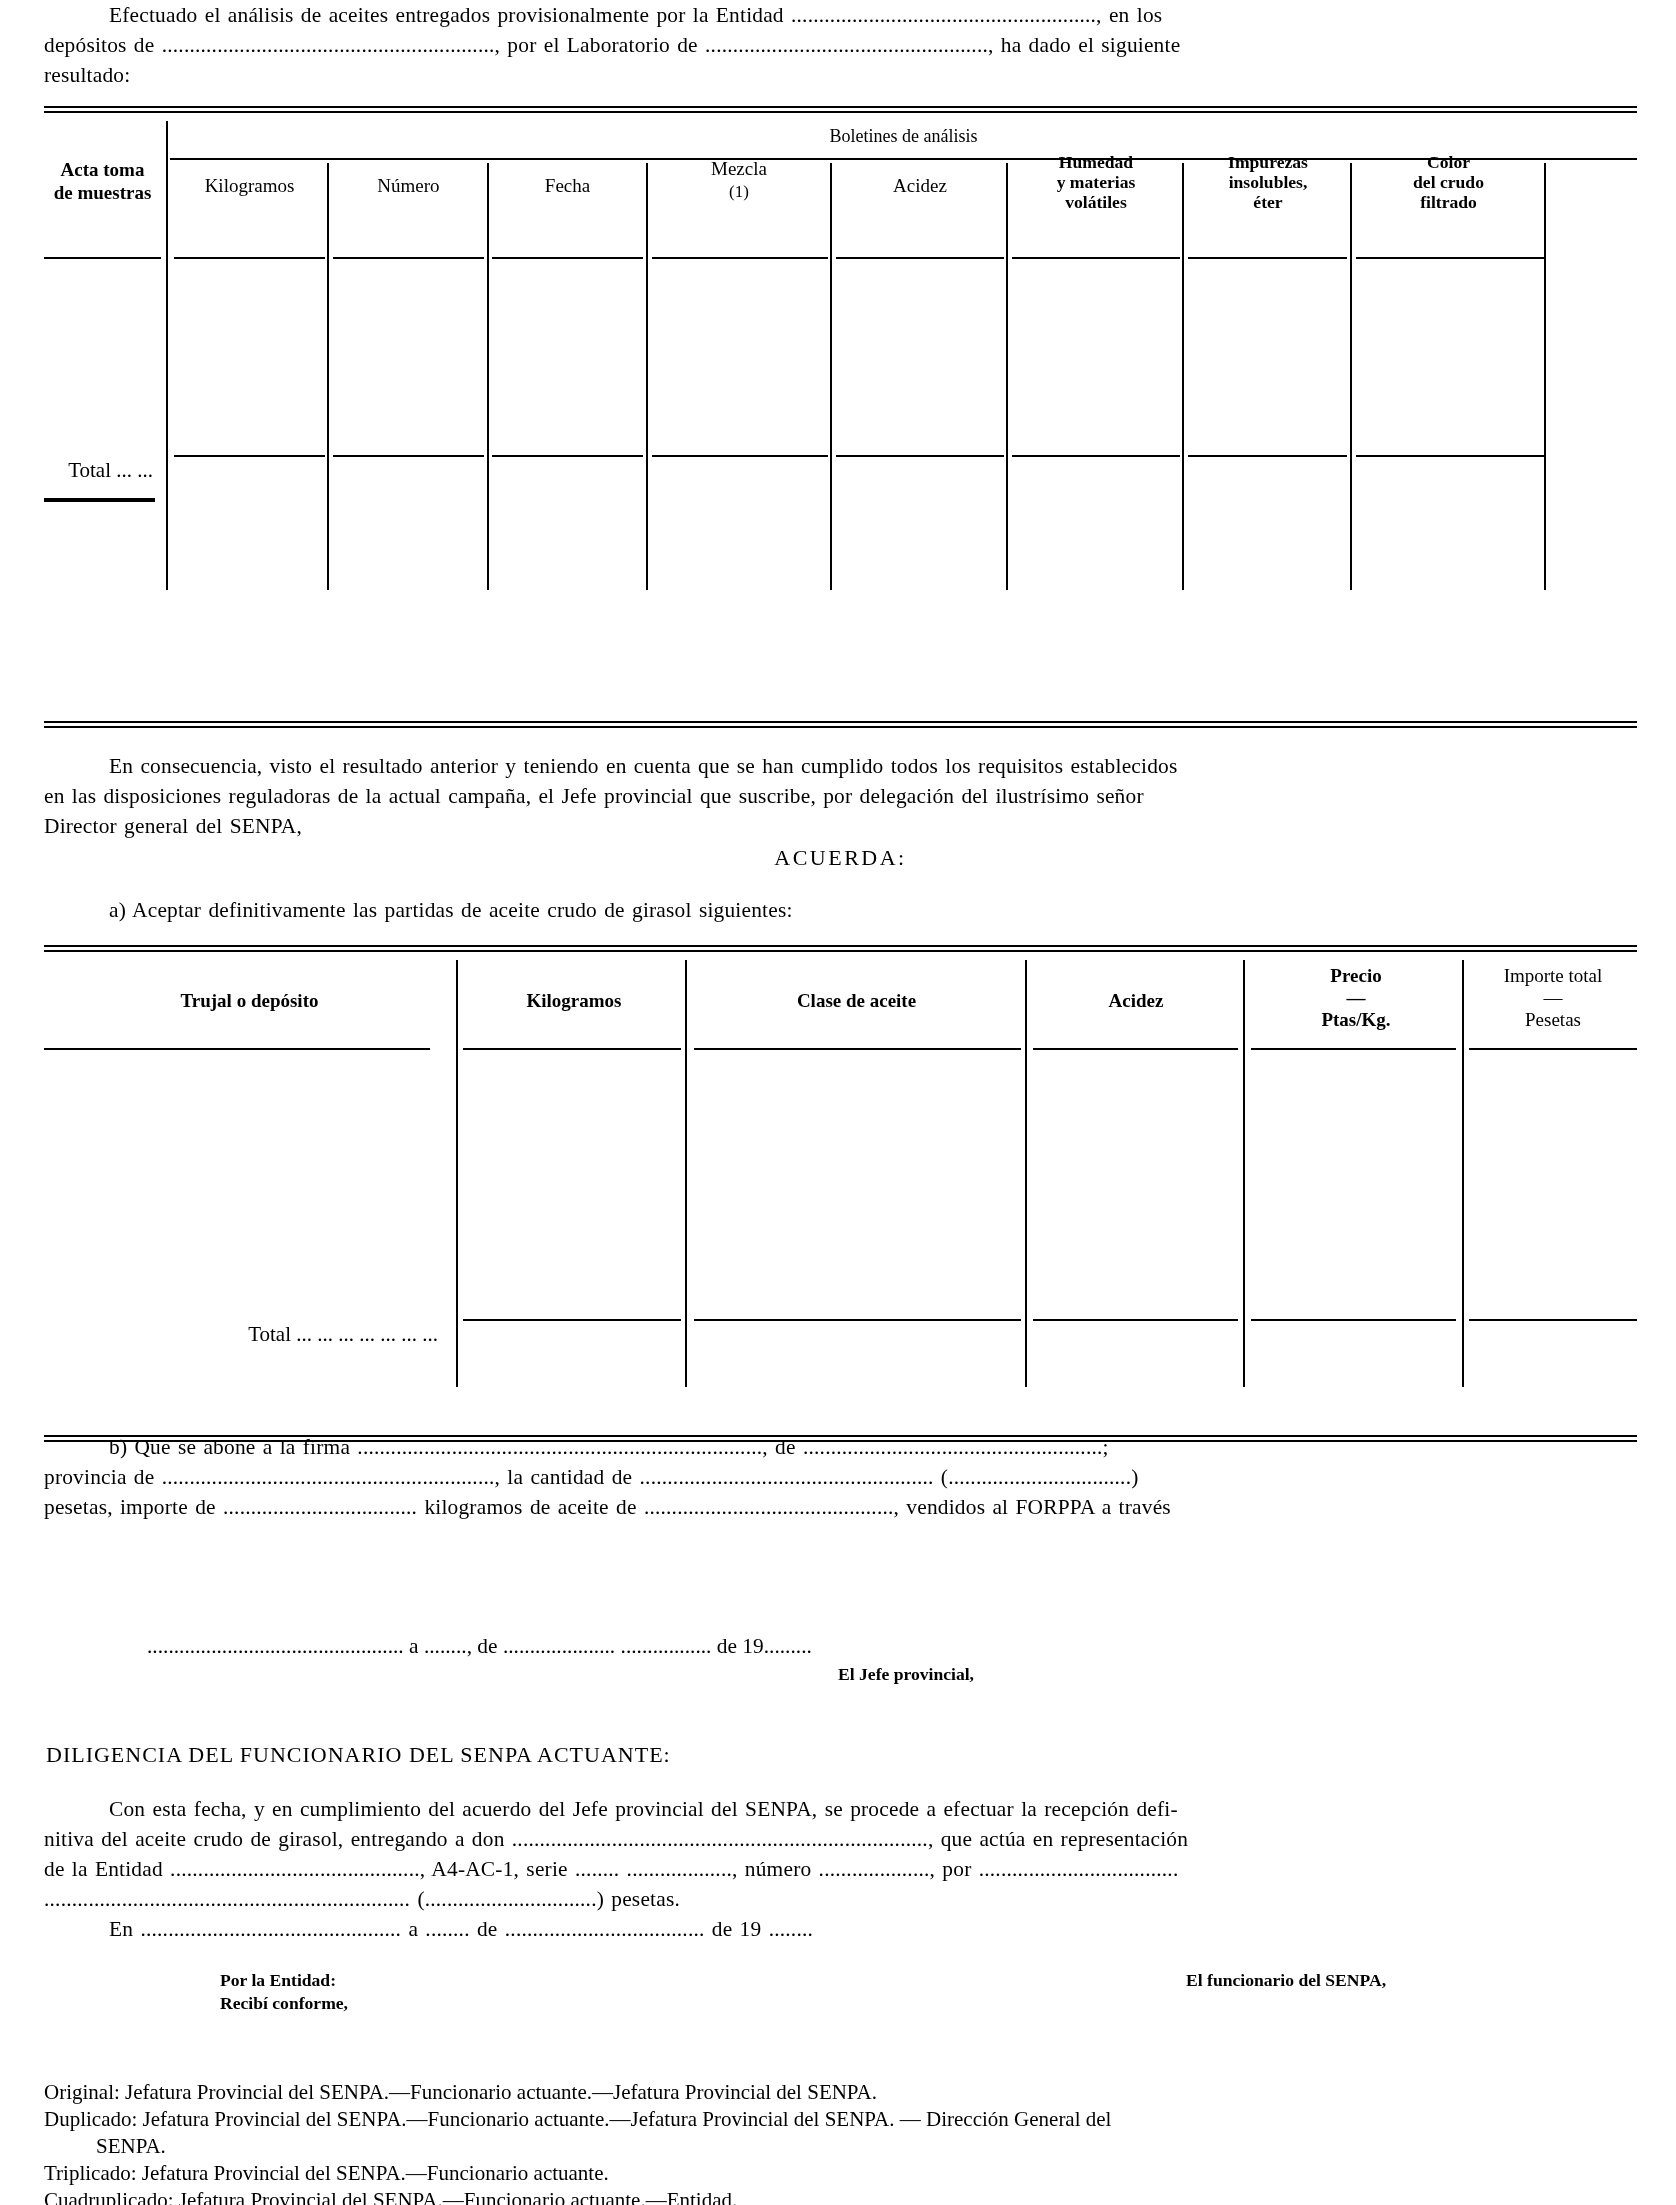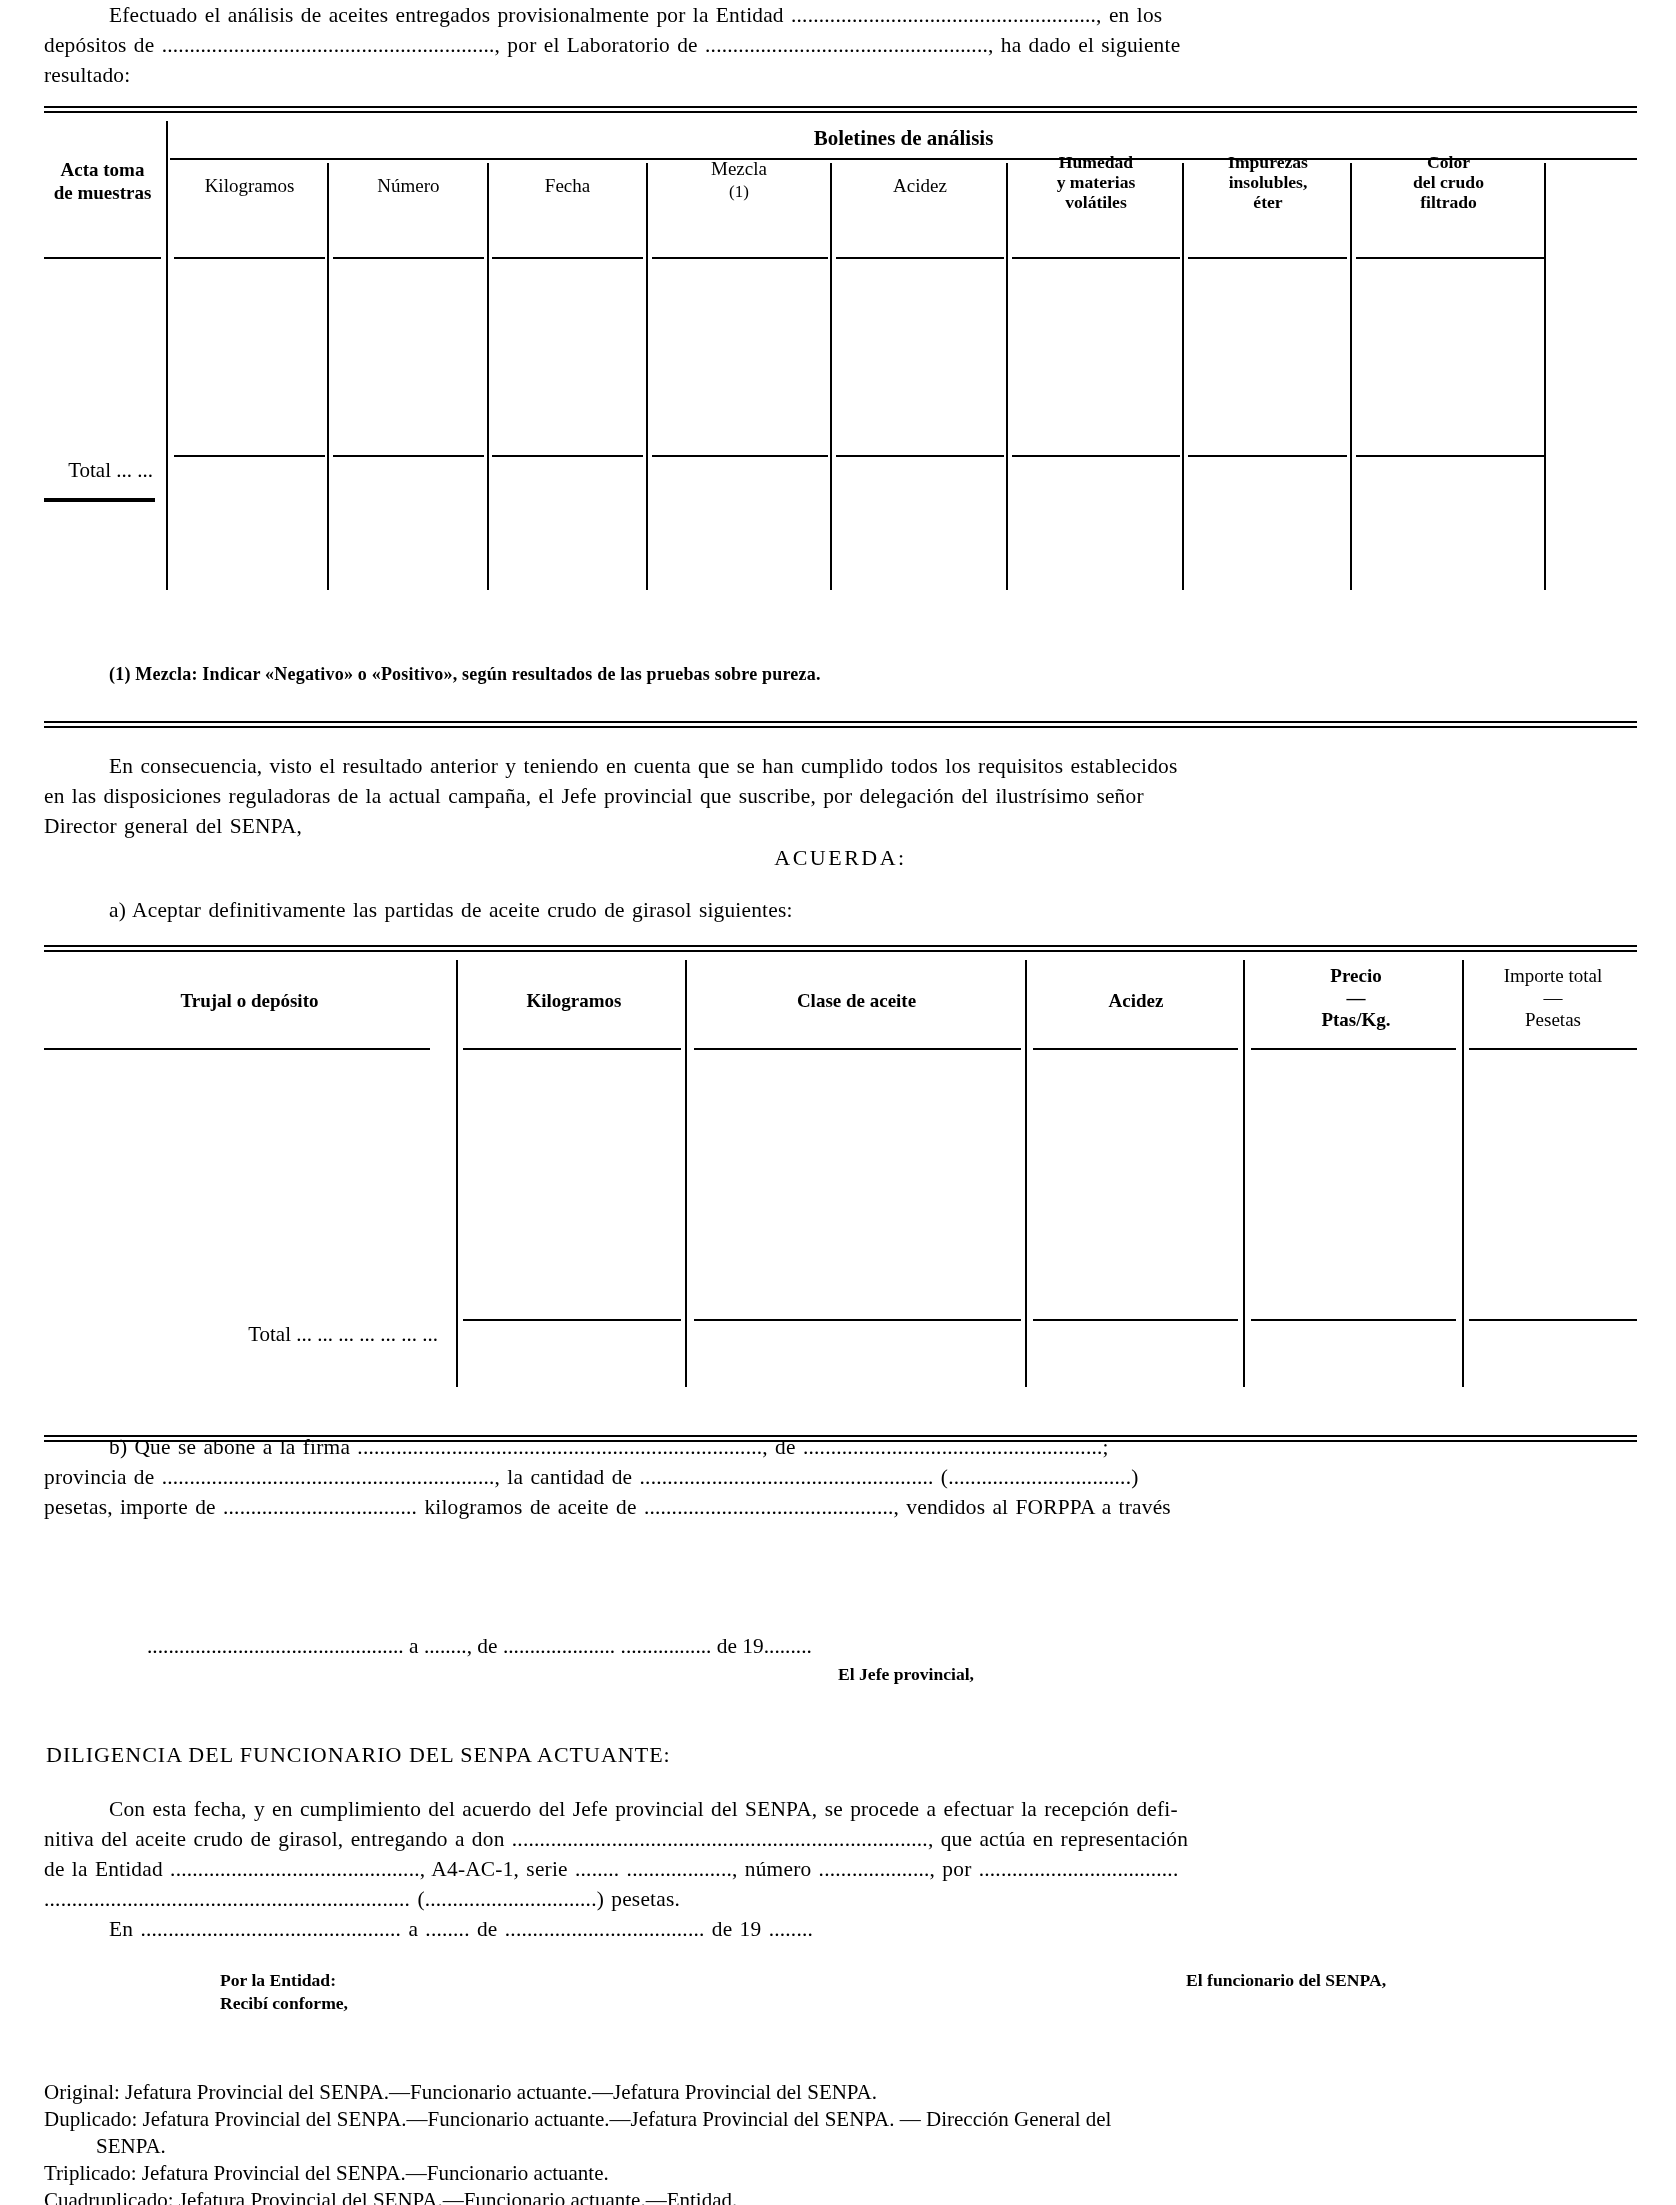--- a/index.html
+++ b/index.html
@@ -73,22 +73,22 @@
     text-align: center;
     font-size: 19px;
     line-height: 22.6px;
     font-weight: bold;
   }
   .cellhead.reg { font-weight: normal; }
 
   .boletines-title {
     position: absolute;
     text-align: center;
-    font-size: 21px;
-    font-weight: bold;
+    font-size: 18px;
+    font-weight: normal;
   }
 
   .total-lbl {
     position: absolute;
     font-size: 21px;
     text-align: right;
   }
 
   .footnote {
     position: absolute;
@@ -237,21 +237,20 @@
 
     <div class="hline" data-name="table1-bottom-short-rule" style="left:0px; top:285px; width:111px; border-top-width:4.2px;"></div>
   </div>
 
   <style>
     .t1-wrap .total-lbl { top: 352px !important; }
     .t1-wrap [data-name^="table1-total-rule"] { top: 349px !important; }
     .t1-wrap [data-name="table1-bottom-short-rule"] { top: 392px !important; }
   </style>
 
-  <div class="footnote" data-name="table1-footnote" style="left:109px; top:664px;">(1)  Mezcla:  Indicar  «Negativo»  o  «Positivo»,  según  resultados  de  las  pruebas  sobre  pureza.</div>
 
   <div class="rule-double" data-name="section-divider-rule" style="left:44px; top:721px; width:1593px;"></div>
 
   <div class="mid" data-name="consequence-paragraph" style="top:751px;">
     <div class="para indent" data-name="consequence-line-1">En consecuencia, visto el resultado anterior y teniendo en cuenta que se han cumplido todos los requisitos establecidos</div>
     <div class="para" data-name="consequence-line-2">en las disposiciones reguladoras de la actual campaña, el Jefe provincial que suscribe, por delegación del ilustrísimo señor</div>
     <div class="para" data-name="consequence-line-3">Director general del SENPA,</div>
   </div>
 
   <div class="acuerda" data-name="acuerda-heading" style="left:44px; top:845px;">ACUERDA:</div>

